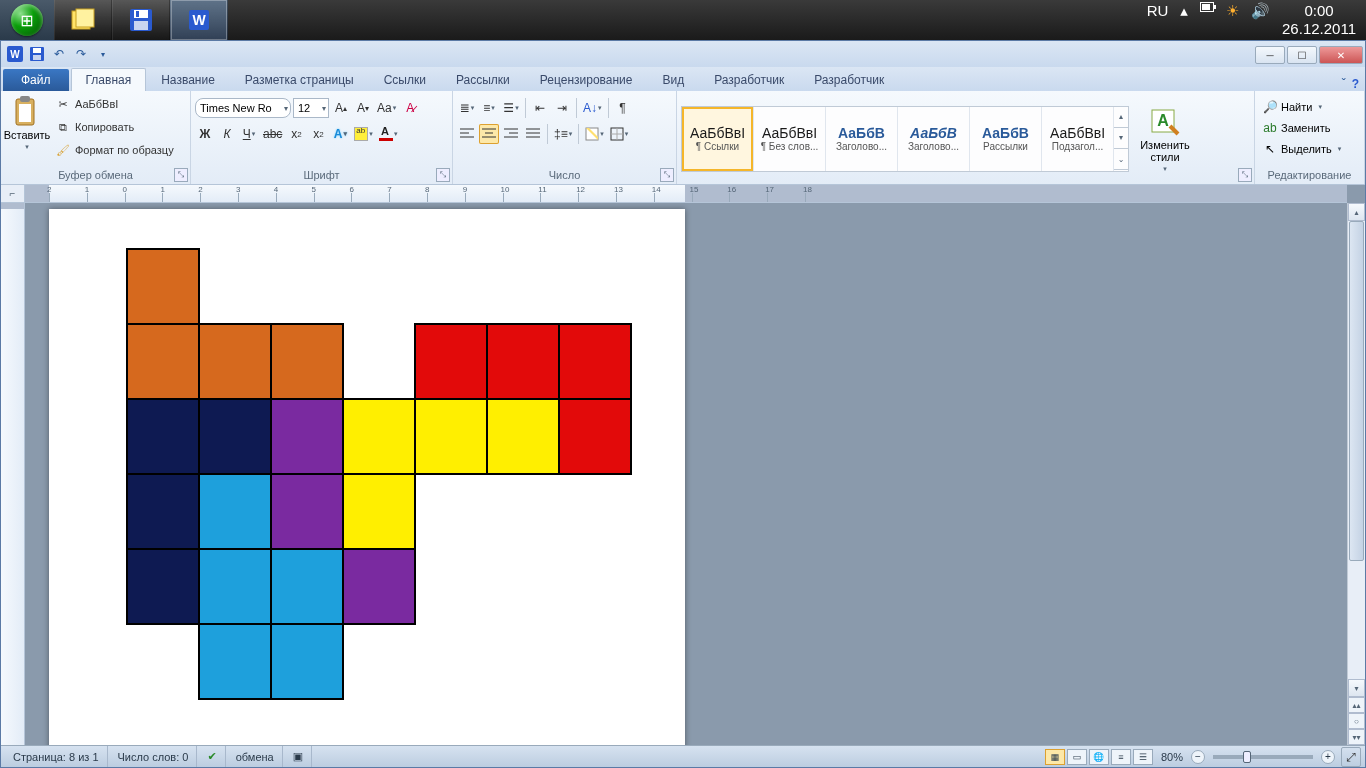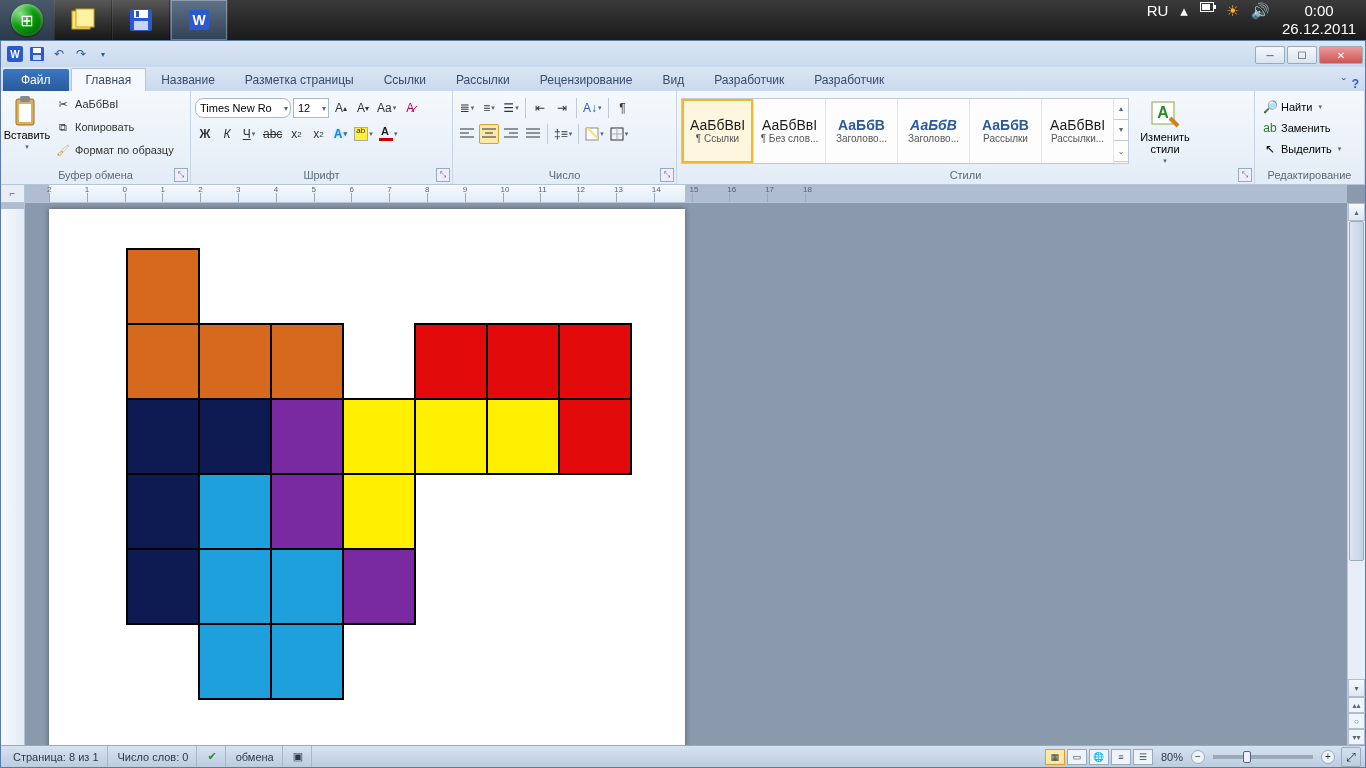--- a/index.html
+++ b/index.html
@@ -399,41 +399,40 @@
             <div class="style-item">
               <div class="style-preview" style="color: rgb(42, 90, 154); font-style: italic; font-weight: bold;">АаБбВ</div>
               <div style="color: rgb(85, 85, 85);">Заголово...</div>
             </div>
             <div class="style-item">
               <div class="style-preview" style="color: rgb(42, 90, 154); font-weight: bold;">АаБбВ</div>
               <div style="color: rgb(85, 85, 85);">Рассылки</div>
             </div>
             <div class="style-item">
               <div class="style-preview">АаБбВвI</div>
-              <div style="color: rgb(85, 85, 85);">Рассылки...</div>
+              <div style="color: rgb(85, 85, 85);">Подзагол...</div>
             </div>
             <div class="style-scroller">
               <div>▴</div>
               <div>▾</div>
               <div>⌄</div>
             </div>
           </div>
         <div class="big-btn" style="width:60px;">
           <div class="ic">
             <svg width="30" height="30">
                 <rect x="2" y="4" width="22" height="22" fill="#fff" stroke="#8a4"></rect>
                 <text x="13" y="20" text-anchor="middle" font-size="16" fill="#2a8a2a" font-weight="bold">A</text>
                 <path d="M20 20 L28 28" stroke="#d08020" stroke-width="4"></path>
               </svg>
           </div>
           <span>Изменить стили</span>
           <span style="font-size:7px;color:#567;">▾</span>
         </div>
       </div>
-      <div class="rgroup-label">Стили</div>
       <div class="rgroup-dlg">⤡</div>
     </div>
 
     <div class="rgroup" style="width:110px;">
       <div class="rgroup-body" style="padding-top:4px;">
         <div class="edit-col">
           <div class="edit-item">
               <span class="ic">🔎</span>
               <span>Найти</span>
               <span style="font-size:7px;color:#567;margin-left:2px;">▾</span>

